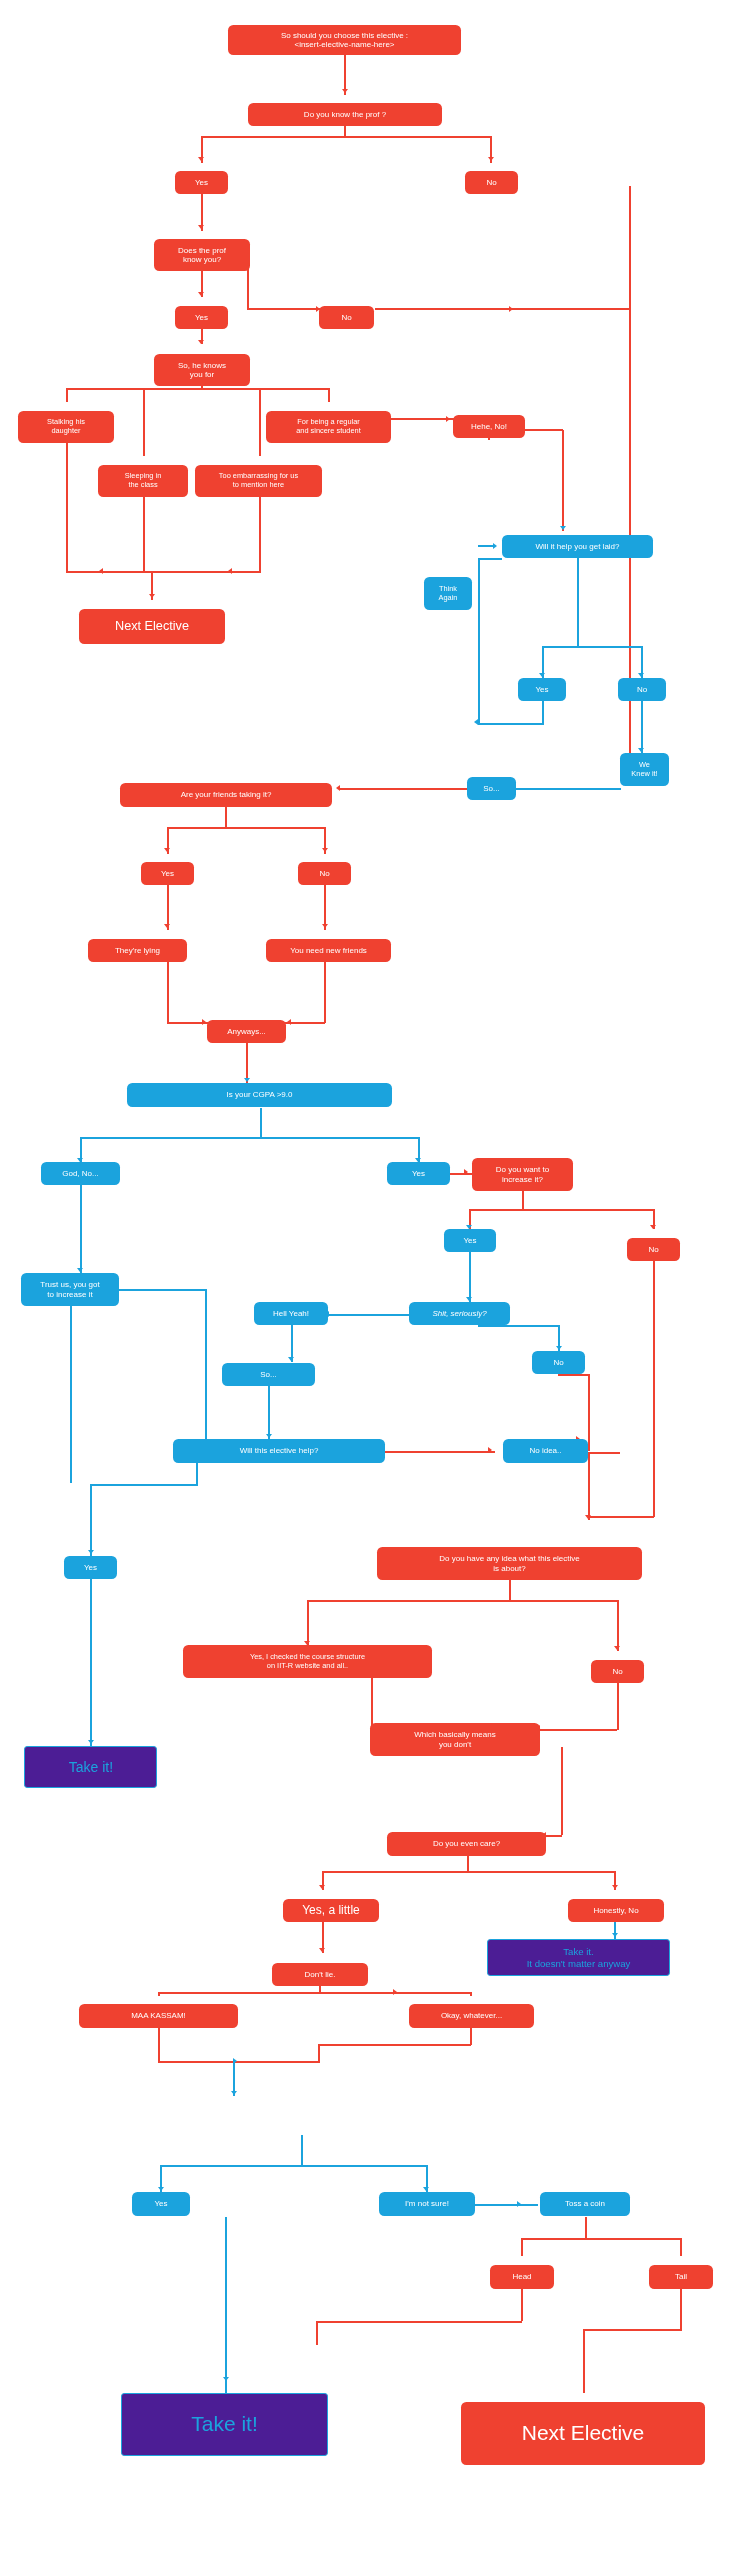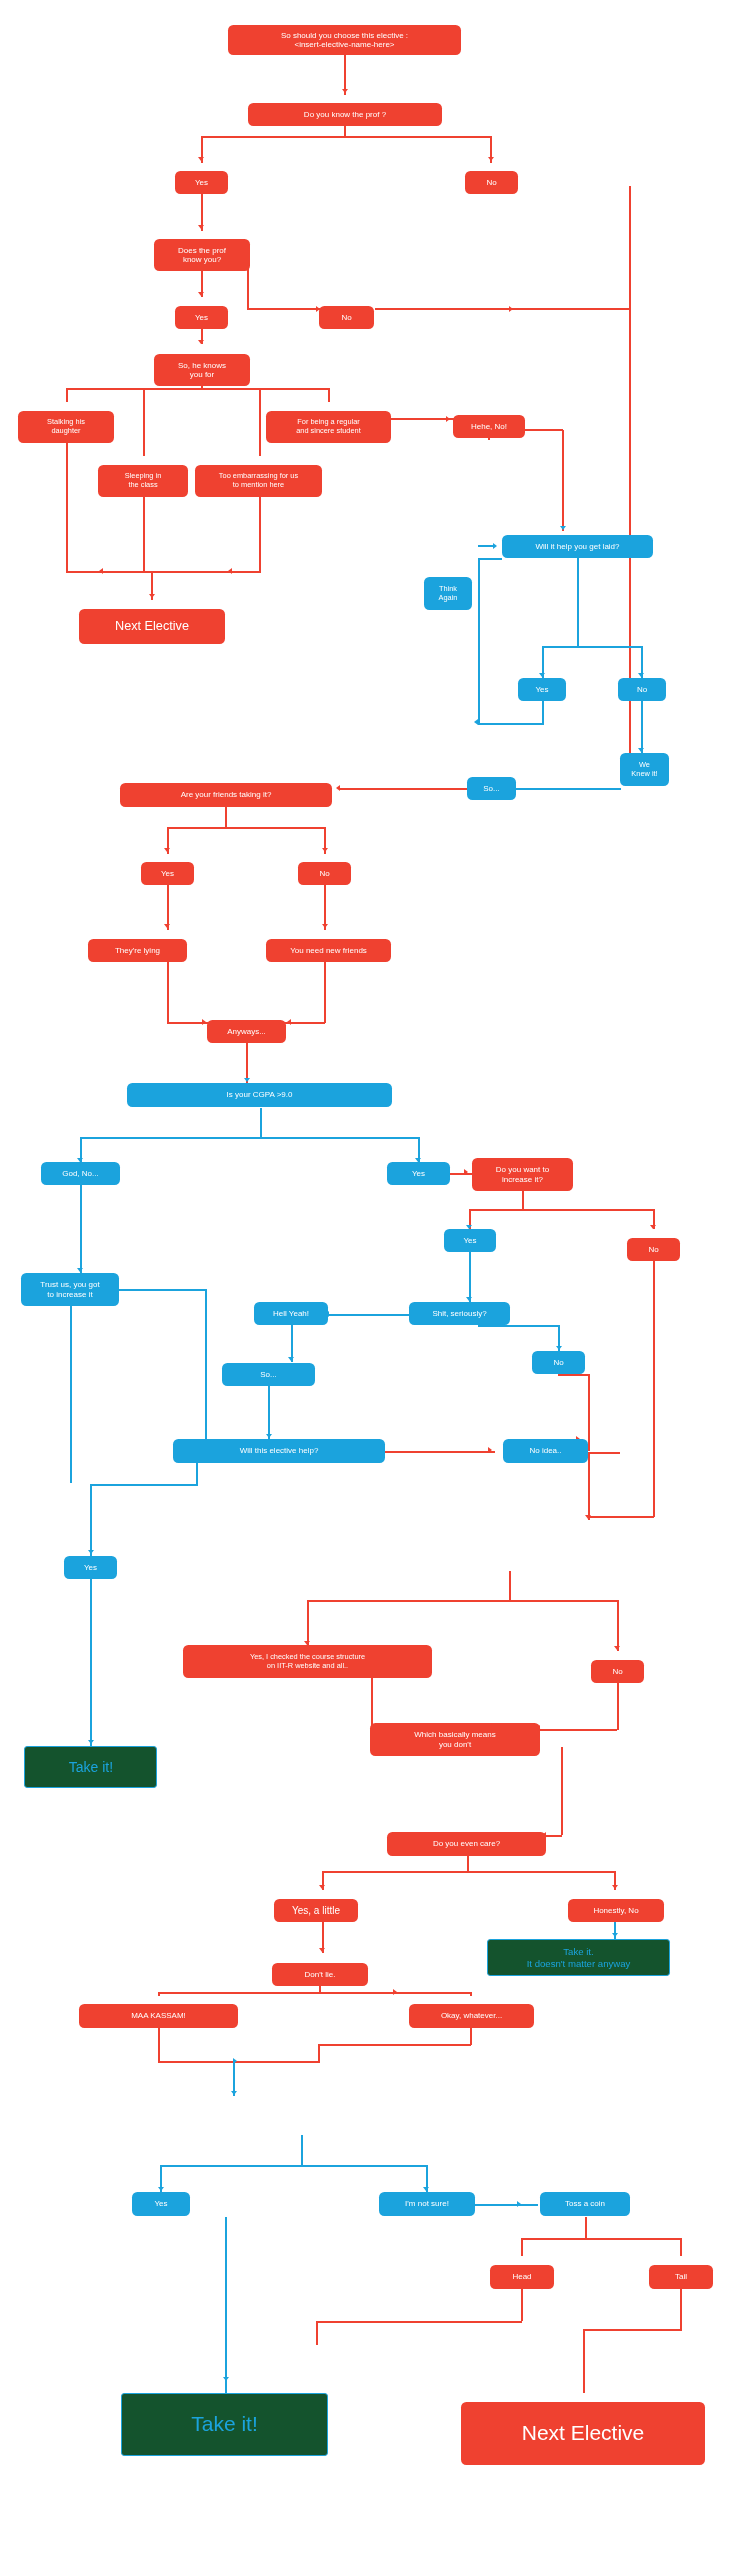--- a/index.html
+++ b/index.html
@@ -1,21 +1,21 @@
 <!DOCTYPE html>
 <html style="font-size:8.5px"><head>
 <meta charset="utf-8">
 <style>
   html,body{margin:0;padding:0;background:#ffffff;}
   body{font-family:"Liberation Sans",sans-serif;}
   #stage{position:relative;width:737px;height:2576px;overflow:hidden;background:#fff;}
   .node{position:absolute;box-sizing:border-box;display:flex;align-items:center;justify-content:center;text-align:center;border-radius:5.3px;line-height:1.18;color:#fff;padding:2.1px 3.2px;}
   .red{background:#ef4130;margin-top:9px;}
   .blue{background:#1ba3dd;}
-  .outline{background:#14532d;border:1.1px solid #1ba3dd;color:#1ba3dd;border-radius:3.2px;}
+  .outline{background:#4c1d95;border:1.1px solid #1ba3dd;color:#1ba3dd;border-radius:3.2px;}
   .edge{position:absolute;background:#ef4130;}
   .edge.b{background:#1ba3dd;}
   .arrow{position:absolute;width:0;height:0;}
   .ar{border-top:3.2px solid transparent;border-bottom:3.2px solid transparent;border-left:4.8px solid #ef4130;}
   .al{border-top:3.2px solid transparent;border-bottom:3.2px solid transparent;border-right:4.8px solid #ef4130;}
   .ad{border-left:3.2px solid transparent;border-right:3.2px solid transparent;border-top:4.8px solid #ef4130;}
   .ar.b{border-left-color:#1ba3dd;}
   .al.b{border-right-color:#1ba3dd;}
   .ad.b{border-top-color:#1ba3dd;}
 </style>
@@ -290,34 +290,36 @@
   <div class="node blue" style="left:127px;top:1083px;width:265px;height:24.4px;font-size:8px;white-space:pre-line;"><span>Is your CGPA &gt;9.0</span></div>
   <div class="node blue" style="left:41px;top:1162px;width:79px;height:23px;font-size:8px;white-space:pre-line;"><span>God, No...</span></div>
   <div class="node blue" style="left:387px;top:1162px;width:63px;height:23px;font-size:8px;white-space:pre-line;"><span>Yes</span></div>
   <div class="node red" style="left:472px;top:1149px;width:101px;height:33px;font-size:8px;white-space:pre-line;"><span>Do you want to
 increase it?</span></div>
   <div class="node blue" style="left:444px;top:1229px;width:52px;height:23px;font-size:8px;white-space:pre-line;"><span>Yes</span></div>
   <div class="node red" style="left:627px;top:1229px;width:53px;height:23px;font-size:8px;white-space:pre-line;"><span>No</span></div>
   <div class="node blue" style="left:21px;top:1273px;width:98px;height:33px;font-size:8px;white-space:pre-line;"><span>Trust us, you got
 to increase it</span></div>
   <div class="node blue" style="left:254px;top:1302px;width:74px;height:23px;font-size:8px;white-space:pre-line;"><span>Hell Yeah!</span></div>
-  <div class="node blue" style="left:409px;top:1302px;width:101px;height:23px;font-size:8px;white-space:pre-line;"><span>Shit, seriously?</span></div>
+  <div class="node blue" style="left:409px;top:1302px;width:101px;height:23px;font-size:8px;white-space:pre-line;font-style:italic;"><span>Shit, seriously?</span></div>
   <div class="node blue" style="left:532px;top:1351px;width:53px;height:23px;font-size:8px;white-space:pre-line;"><span>No</span></div>
   <div class="node blue" style="left:222px;top:1363px;width:93px;height:23px;font-size:8px;white-space:pre-line;"><span>So...</span></div>
   <div class="node blue" style="left:173px;top:1439px;width:212px;height:24.4px;font-size:8px;white-space:pre-line;"><span>Will this elective help?</span></div>
   <div class="node blue" style="left:503px;top:1439px;width:85px;height:24.4px;font-size:8px;white-space:pre-line;"><span>No idea..</span></div>
   <div class="node blue" style="left:64px;top:1556px;width:53px;height:23px;font-size:8px;white-space:pre-line;"><span>Yes</span></div>
+  <div class="node red" style="left:377px;top:1538px;width:265px;height:33px;font-size:8px;white-space:pre-line;"><span>Do you have any idea what this elective
+is about?</span></div>
   <div class="node red" style="left:183px;top:1636px;width:249px;height:33px;font-size:7.4px;white-space:pre-line;"><span>Yes, I checked the course structure
 on IIT-R website and all..</span></div>
   <div class="node red" style="left:591px;top:1651px;width:53px;height:23px;font-size:8px;white-space:pre-line;"><span>No</span></div>
   <div class="node red" style="left:370px;top:1714px;width:170px;height:33px;font-size:8px;white-space:pre-line;"><span>Which basically means
 you don't</span></div>
   <div class="node outline" style="left:24.4px;top:1746px;width:133px;height:42px;font-size:14px;white-space:pre-line;"><span>Take it!</span></div>
   <div class="node red" style="left:387px;top:1823px;width:159px;height:24.4px;font-size:8px;white-space:pre-line;"><span>Do you even care?</span></div>
-  <div class="node red" style="left:274px;top:1890px;width:84px;height:23px;font-size:10px;white-space:pre-line;"><span>Yes, a little</span></div>
+  <div class="node red" style="left:283px;top:1890px;width:96px;height:23px;font-size:12px;white-space:pre-line;"><span>Yes, a little</span></div>
   <div class="node red" style="left:568px;top:1890px;width:96px;height:23px;font-size:8px;white-space:pre-line;"><span>Honestly, No</span></div>
   <div class="node red" style="left:272px;top:1954px;width:96px;height:23px;font-size:8px;white-space:pre-line;"><span>Don't lie.</span></div>
   <div class="node outline" style="left:487px;top:1939px;width:183px;height:37px;font-size:9.6px;white-space:pre-line;"><span>Take it.
 It doesn't matter anyway</span></div>
   <div class="node red" style="left:79px;top:1995px;width:159px;height:24.4px;font-size:8px;white-space:pre-line;"><span>MAA KASSAM!</span></div>
   <div class="node red" style="left:409px;top:1995px;width:125px;height:24.4px;font-size:8px;white-space:pre-line;"><span>Okay, whatever...</span></div>
   <div class="node blue" style="left:132px;top:2192px;width:58px;height:24.4px;font-size:8px;white-space:pre-line;"><span>Yes</span></div>
   <div class="node blue" style="left:379px;top:2192px;width:96px;height:24.4px;font-size:8px;white-space:pre-line;"><span>I'm not sure!</span></div>
   <div class="node blue" style="left:540px;top:2192px;width:90px;height:24.4px;font-size:8px;white-space:pre-line;"><span>Toss a coin</span></div>
   <div class="node red" style="left:490px;top:2256px;width:64px;height:24.4px;font-size:8px;white-space:pre-line;"><span>Head</span></div>

